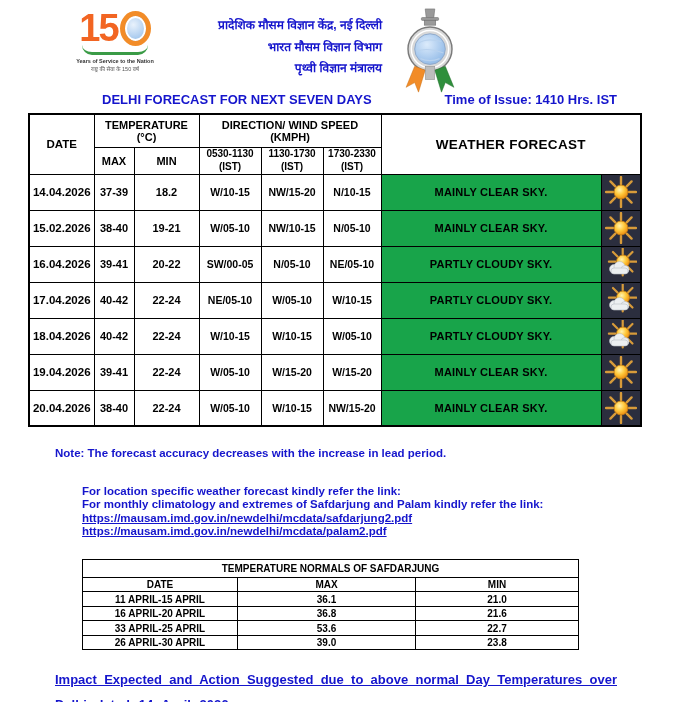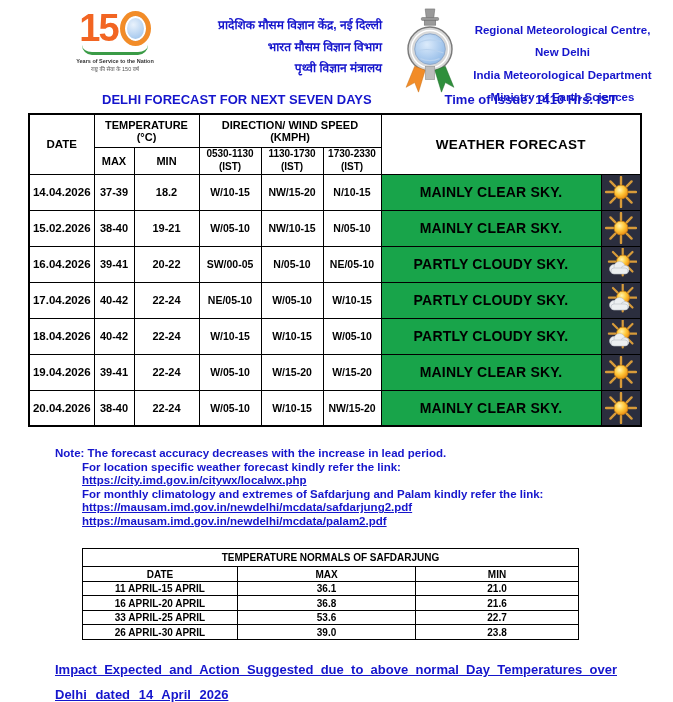--- a/index.html
+++ b/index.html
@@ -43,26 +43,26 @@
   .h-date{font-size:11.5px;}
   .h-weather{font-size:13.5px;letter-spacing:.3px;}
   .h-sub{font-size:10px;line-height:1.25;color:var(--blue);}
   .h-max{font-size:11px;color:var(--red);}
   .h-min{font-size:11px;color:var(--blue);}
   tr.hrow1{height:33px;} tr.hrow2{height:27px;} tr.drow{height:36px;}
   .c-date{font-size:11.5px;}
   .c-max{font-size:11px;color:var(--red);}
   .c-min{font-size:11px;color:var(--blue);}
   .c-wind{font-size:10.5px;}
-  .c-fcst{background:var(--green);color:#0b0b33;font-size:14px;letter-spacing:.2px;}
+  .c-fcst{background:var(--green);color:#0b0b33;font-size:11px;letter-spacing:.2px;}
   .c-icon{background:var(--iconbg);}
   .c-icon svg{display:block;margin:0 auto;}
   
   .notes{margin:20px 0 0 55px;color:var(--blue);font-weight:bold;font-size:11.5px;line-height:1.18;}
-  .notes .indent{margin-left:27px;}
+  .notes .indent{margin-left:27px;margin-top:24px;}
   .notes a{color:var(--blue);text-decoration:underline;cursor:pointer;}
   
   table.nm{border-collapse:collapse;table-layout:fixed;margin:20px 0 0 82px;width:496px;border:1.5px solid #000;}
   table.nm td{border:1px solid #000;padding:0;text-align:center;font-weight:bold;font-size:10px;color:#000;}
   .nm-title{color:var(--blue);font-size:11.5px;height:17px;}
   tr.nmrow{height:14.5px;}
   .nm-val{color:var(--red);}
   
   .impact{margin:22px 0 0 55px;width:562px;color:var(--blue);font-weight:bold;font-size:13px;}
   .impact .l1{display:block;text-align:justify;text-align-last:justify;text-decoration:underline;}
@@ -115,25 +115,20 @@
         <circle cx="32" cy="44" r="23" fill="#d8d8d8" stroke="#7a7a7a" stroke-width="1.5"></circle>
         <circle cx="32" cy="44" r="19.5" fill="none" stroke="#ffffff" stroke-width="1.5"></circle>
         <circle cx="32" cy="44" r="16" fill="url(#gglobe)" stroke="#8fa8c8" stroke-width="1"></circle>
         <path d="M20 38 q8 -6 24 -2 M18 46 q12 -4 28 2 M22 54 q10 4 20 0" stroke="#b9d2ee" stroke-width="1.2" fill="none"></path>
         <path d="M16 62 L7 84 L16 79 L20 89 L27 66 Z" fill="#f28c28" stroke="#c96f15" stroke-width="0.5"></path>
         <path d="M48 62 L57 84 L48 79 L44 89 L37 66 Z" fill="#2f8f3c" stroke="#1f6e2b" stroke-width="0.5"></path>
         <rect x="27" y="62" width="10" height="14" fill="#bdbdbd" stroke="#8a8a8a" stroke-width="0.5"></rect>
       </svg>
     </div>
 
-    <div class="english">
-      <div>Regional Meteorological Centre, New Delhi</div>
-      <div>India Meteorological Department</div>
-      <div>Ministry of Earth Sciences</div>
-    </div>
   </div>
 
   <div class="titlerow">
     <span class="t-main">DELHI FORECAST FOR NEXT SEVEN DAYS</span>
     <span class="t-issue">Time of Issue: 1410 Hrs. IST</span>
   </div>
 
   <table class="fc">
     <colgroup>
       <col style="width:65px">
@@ -367,21 +362,20 @@
   </tbody>
     </table>
 
   <div class="notes">
     <div>
       <span>Note:</span>
       <span>The forecast accuracy decreases with the increase in lead period.</span>
     </div>
     <div class="indent">
       <div>For location specific weather forecast kindly refer the link:</div>
-      <div><a>https://city.imd.gov.in/citywx/localwx.php</a></div>
       <div>For monthly climatology and extremes of Safdarjung and Palam kindly refer the link:</div>
       <div><a>https://mausam.imd.gov.in/newdelhi/mcdata/safdarjung2.pdf</a></div>
       <div><a>https://mausam.imd.gov.in/newdelhi/mcdata/palam2.pdf</a></div>
     </div>
   </div>
 
   <table class="nm">
     <colgroup>
         <col style="width:155px">
         <col style="width:178px">

